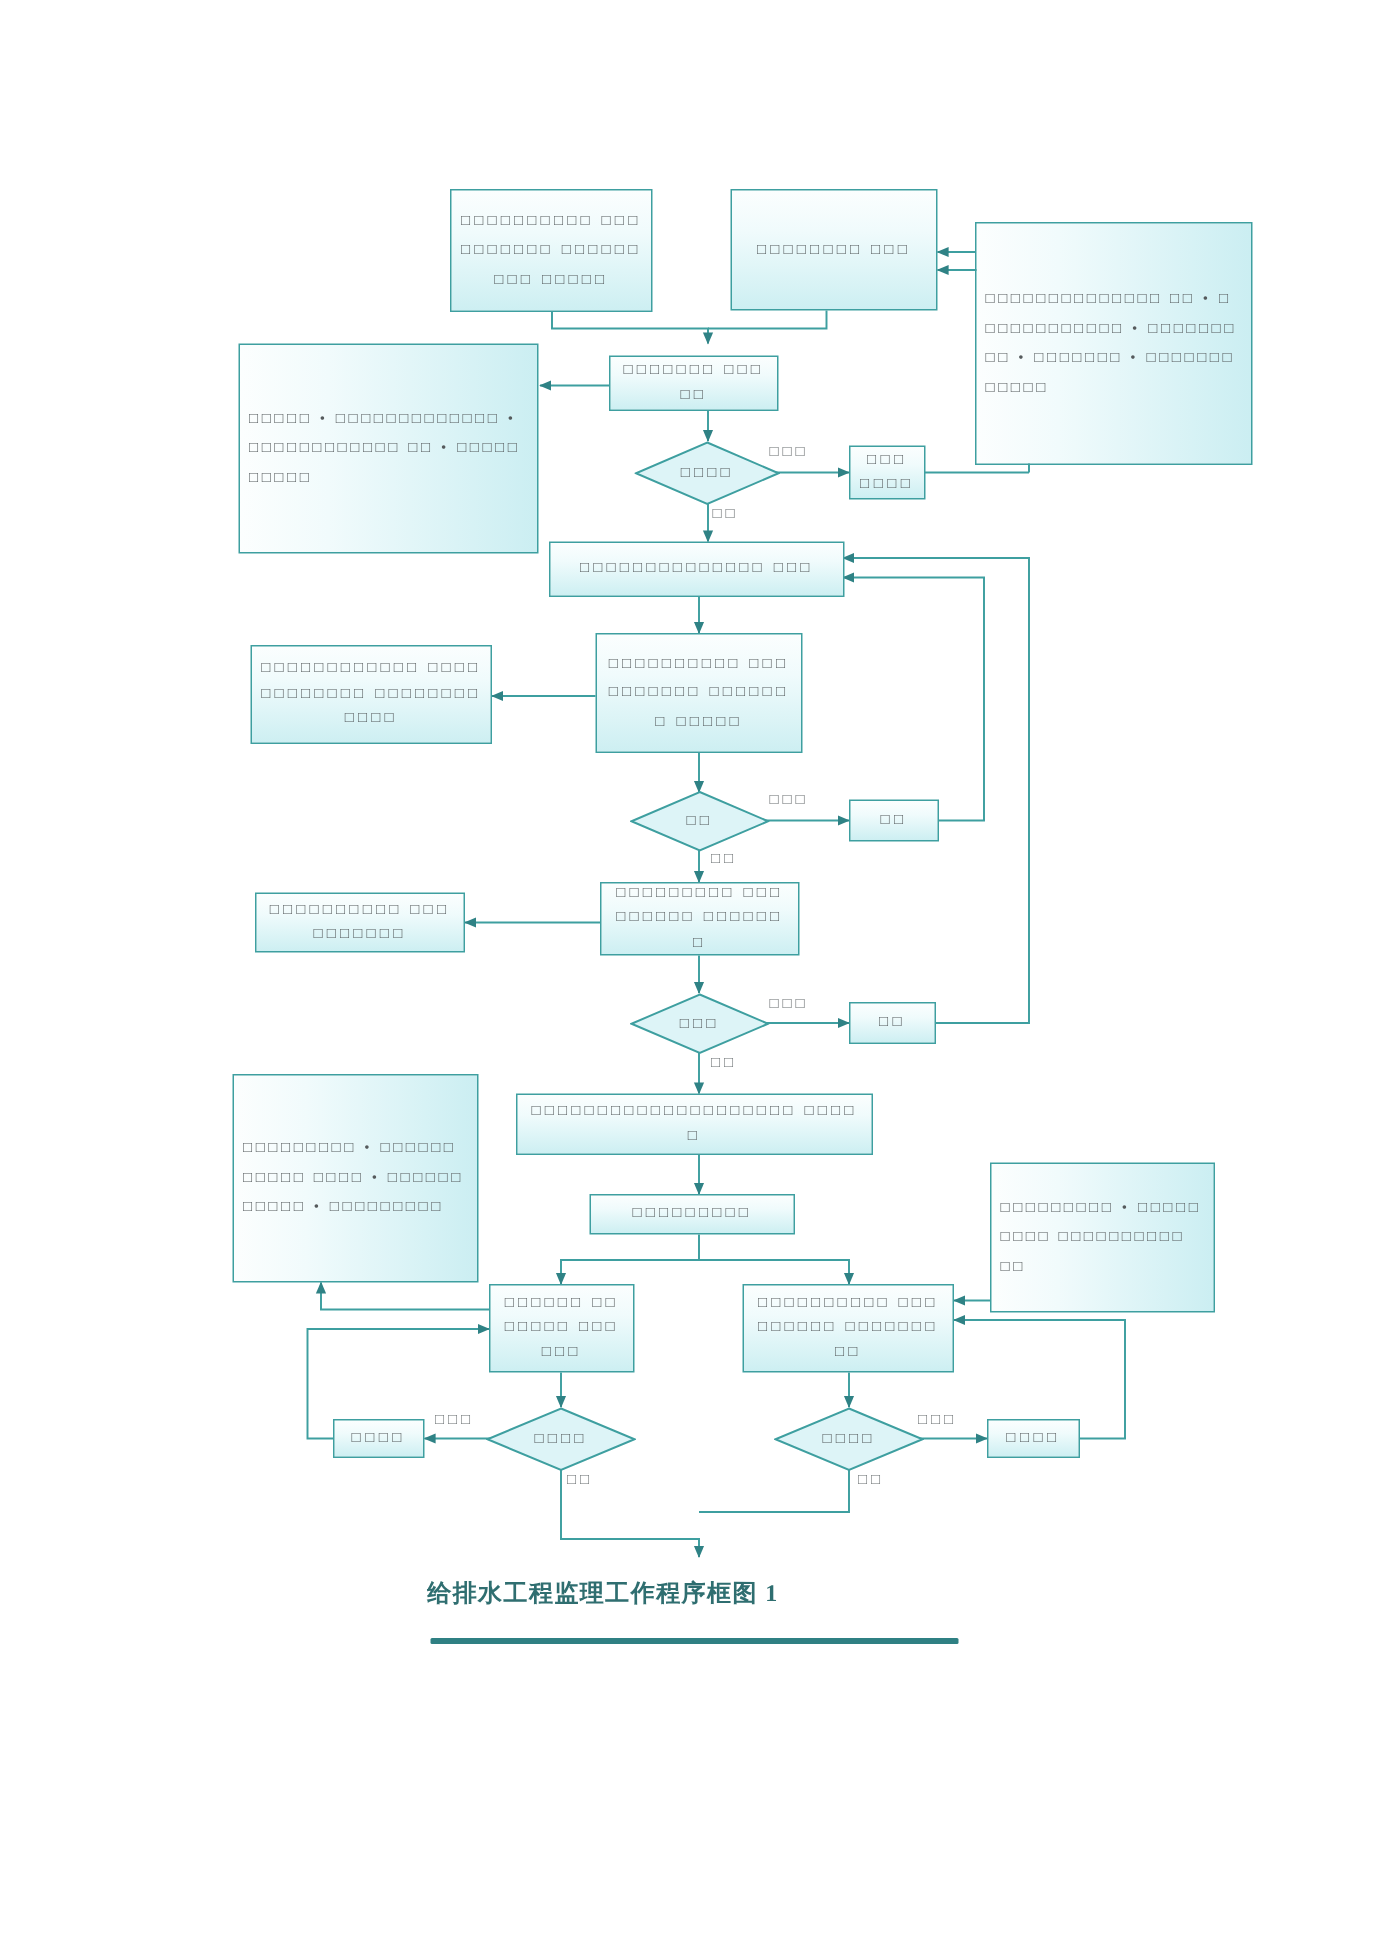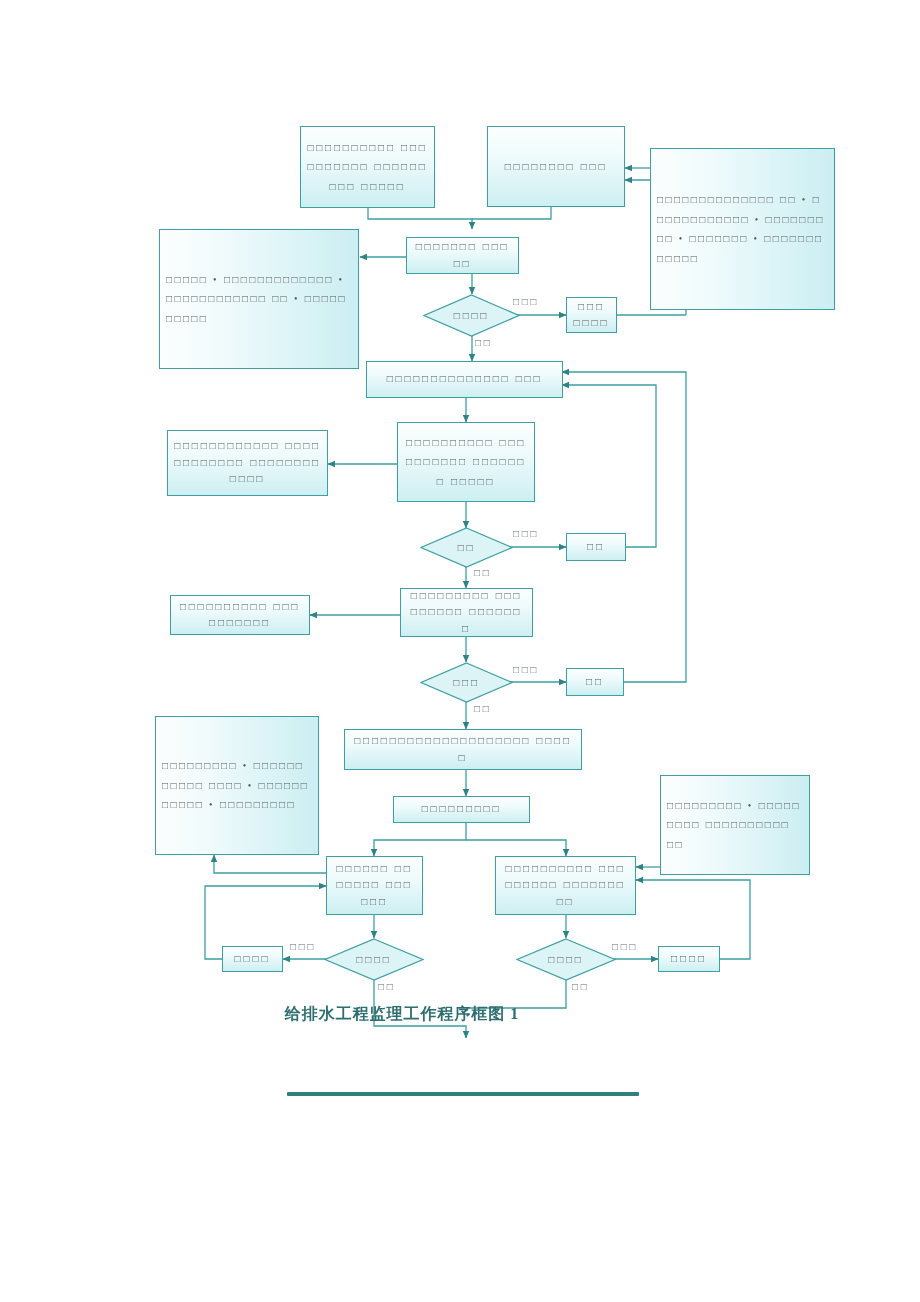--- a/index.html
+++ b/index.html
@@ -56,21 +56,21 @@
     position:absolute;z-index:6;
     font-size:10px;color:#6a6f71;letter-spacing:.26em;
     white-space:nowrap;
   }
 
   
   #wires{position:absolute;left:0;top:0;width:920px;height:1302px;z-index:2;}
 
   
   #caption{
-    position:absolute;left:0;top:1004px;width:804px;
+    position:absolute;left:0;top:1052px;width:804px;
     text-align:center;z-index:8;
   }
   #caption .ctext{
     font-family:"Liberation Serif","DejaVu Serif",serif;
     font-weight:bold;font-size:16px;color:#2f6e70;
     letter-spacing:.06em;
   }
   #rule{
     position:absolute;left:287px;top:1092px;width:352px;height:4px;
     background:#2f8083;z-index:8;border-radius:1px;

